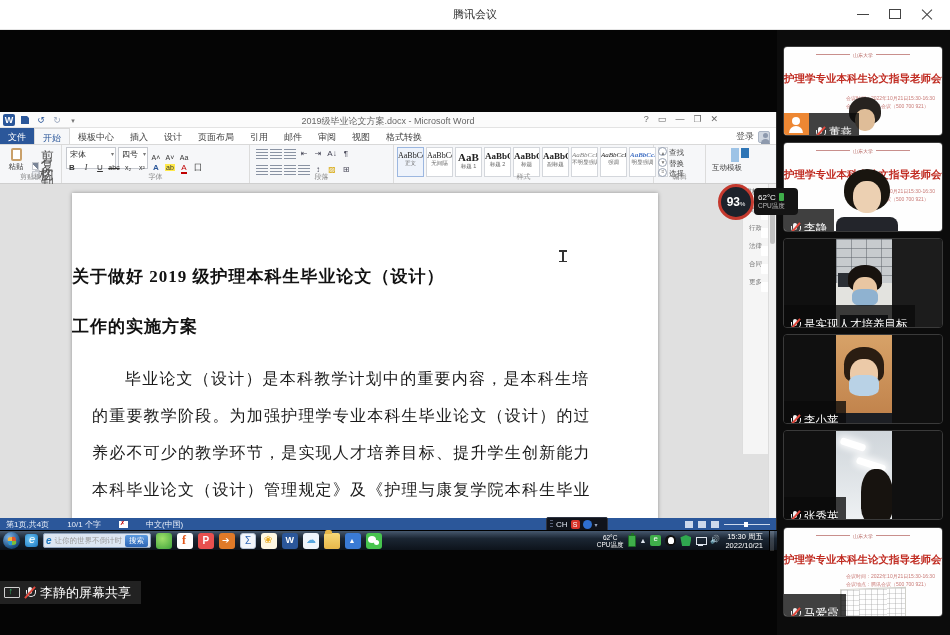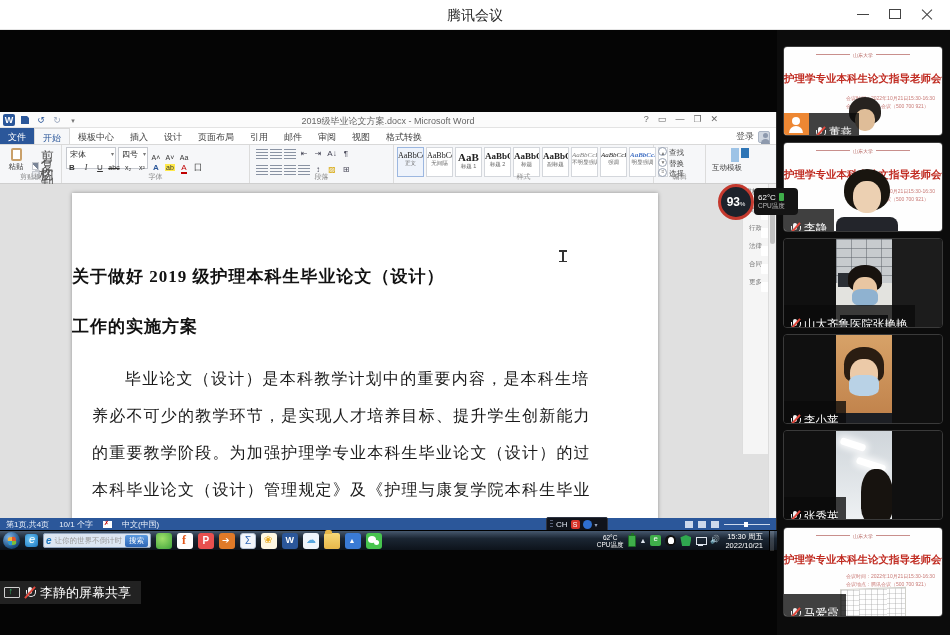--- a/index.html
+++ b/index.html
@@ -1,21 +1,21 @@
 <!DOCTYPE html>
 <html><head>
 <meta charset="utf-8">
 <style>
   * { margin:0; padding:0; box-sizing:border-box; }
   html,body { width:950px; height:635px; background:#000; font-family:"Liberation Sans","DejaVu Sans",sans-serif; }
   #app { position:relative; width:950px; height:635px; overflow:hidden; background:#070707; }
 
   
   .t-titlebar { position:absolute; left:0; top:0; width:950px; height:30px; background:#ffffff; border-bottom:1px solid #e5e5e5; }
-  .t-title { position:absolute; left:0; right:0; top:7px; text-align:center; font-size:14px; color:#2a2a2a; }
+  .t-title { position:absolute; left:0; right:0; top:7px; text-align:center; font-size:11px; color:#2a2a2a; }
   .winbtn { position:absolute; top:4px; width:26px; height:22px; cursor:pointer; }
   .winbtn i { position:absolute; left:7px; top:10px; width:12px; height:0; border-top:1.5px solid #444; }
   .winbtn.max i { top:5px; height:10px; border:1.5px solid #444; }
   .winbtn.close i, .winbtn.close b { position:absolute; left:6px; top:10px; width:14px; height:0; border-top:1.5px solid #444; transform:rotate(45deg); }
   .winbtn.close b { transform:rotate(-45deg); }
 
   
   .share-region { position:absolute; left:0; top:30px; width:777px; height:605px; background:#050505; }
 
   
@@ -111,21 +111,21 @@
   .tpanel-head { font-size:7px; color:#555; padding-top:3px; white-space:nowrap; }
   .titem { margin-top:9px; cursor:pointer; }
   .titem .bub { width:18px; height:18px; margin:0 auto; border-radius:50%; background:#c9c9c9; position:relative; }
   .titem.active .bub { background:#5b8ff9; }
   .titem .bub::before { content:""; position:absolute; left:5px; top:4px; width:8px; height:10px; background:#fff; border-radius:1px; }
   .titem .lbl { font-size:6.5px; color:#777; margin-top:1px; white-space:nowrap; }
   .vscroll { position:absolute; right:0; top:0; width:8px; height:100%; background:#f0f0f0; border-left:1px solid #dcdcdc; }
   .vthumb { position:absolute; left:1px; top:4px; width:5px; height:56px; background:#c1c1c1; border-radius:3px; }
 
   
-  .w-status { position:absolute; left:0; top:406px; width:100%; height:12px; background:#2b579a; color:#eaf0fa; font-size:8px; display:flex; align-items:center; gap:10px; padding:0 6px; }
+  .w-status { position:absolute; left:0; top:406px; width:100%; height:12px; background:#2b579a; color:#eaf0fa; font-size:8px; display:flex; align-items:center; gap:18px; padding:0 6px; }
   .w-status .right { margin-left:auto; display:flex; gap:5px; align-items:center; }
   .vw { width:8px; height:7px; background:#cdd9ec; }
   .zoomline { width:46px; height:1px; background:#cdd9ec; position:relative; }
   .zoomline::before { content:""; position:absolute; left:20px; top:-2px; width:4px; height:5px; background:#fff; }
   .spell { width:9px; height:7px; background:#fff; position:relative; }
   .spell::before { content:"✗"; position:absolute; left:1px; top:-2px; color:#c00000; font-size:6px; }
 
   
   .langbar { position:absolute; left:546px; top:487px; width:62px; height:15px; background:#10131b; border:1px solid #2e3442; border-radius:2px; display:flex; align-items:center; gap:3px; padding:0 3px; }
   .langbar .grip { width:3px; height:9px; background:repeating-linear-gradient(#58627a 0 1px, transparent 1px 3px); }
@@ -428,22 +428,22 @@
           </div>
         </div>
       </div>
 
       <div class="w-doc">
         <div class="page">
           <div class="doc-title l1">关于做好 2019 级护理本科生毕业论文（设计）</div>
           <div class="doc-title l2">工作的实施方案</div>
           <div class="doc-body">
             <div>毕业论文（设计）是本科教学计划中的重要内容，是本科生培</div>
+            <div>的重要教学阶段。为加强护理学专业本科生毕业论文（设计）的过</div>
             <div>养必不可少的教学环节，是实现人才培养目标、提升学生创新能力</div>
-            <div>的重要教学阶段。为加强护理学专业本科生毕业论文（设计）的过</div>
             <div>本科毕业论文（设计）管理规定》及《护理与康复学院本科生毕业</div>
 
           </div>
           <div class="ibeam"></div>
         </div>
 
         <div class="tpanel">
           <div class="tpanel-head"><span>模板</span><span>≪</span></div>
           <div class="titem active"><span class="bub"></span><div class="lbl">简历</div></div>
           <div class="titem"><span class="bub"></span><div class="lbl">行政</div></div>
@@ -579,21 +579,21 @@
           <span class="monitor"></span>
         <span class="v-hair" style="left:12px;top:26px;width:34px;height:26px"></span>
         <span class="v-face" style="left:17px;top:38px;width:24px;height:24px"></span>
         <span class="v-mask" style="left:16px;top:50px;width:26px;height:17px"></span>
         <span class="v-body" style="left:4px;width:48px;height:12px"></span>
       </div>
       <div class="namebadge">
         <span class="mic">
             <i></i>
           </span>
-        <span class="nm">山大齐鲁医院张艳艳</span>
+        <span class="nm">是实现人才培养目标</span>
       </div>
     </div>
 
     <div class="th" style="top:304px">
       <div class="sceneblack"></div>
       <div class="pillar">
         <span class="warm"></span>
         <span class="v-hair" style="left:8px;top:12px;width:40px;height:36px;background:#2a1d12"></span>
         <span class="v-face" style="left:14px;top:24px;width:28px;height:30px;background:#ecca a8;background:#eccaa8"></span>
         <span class="v-mask" style="left:13px;top:40px;width:30px;height:21px;background:#b9d2e6"></span>

